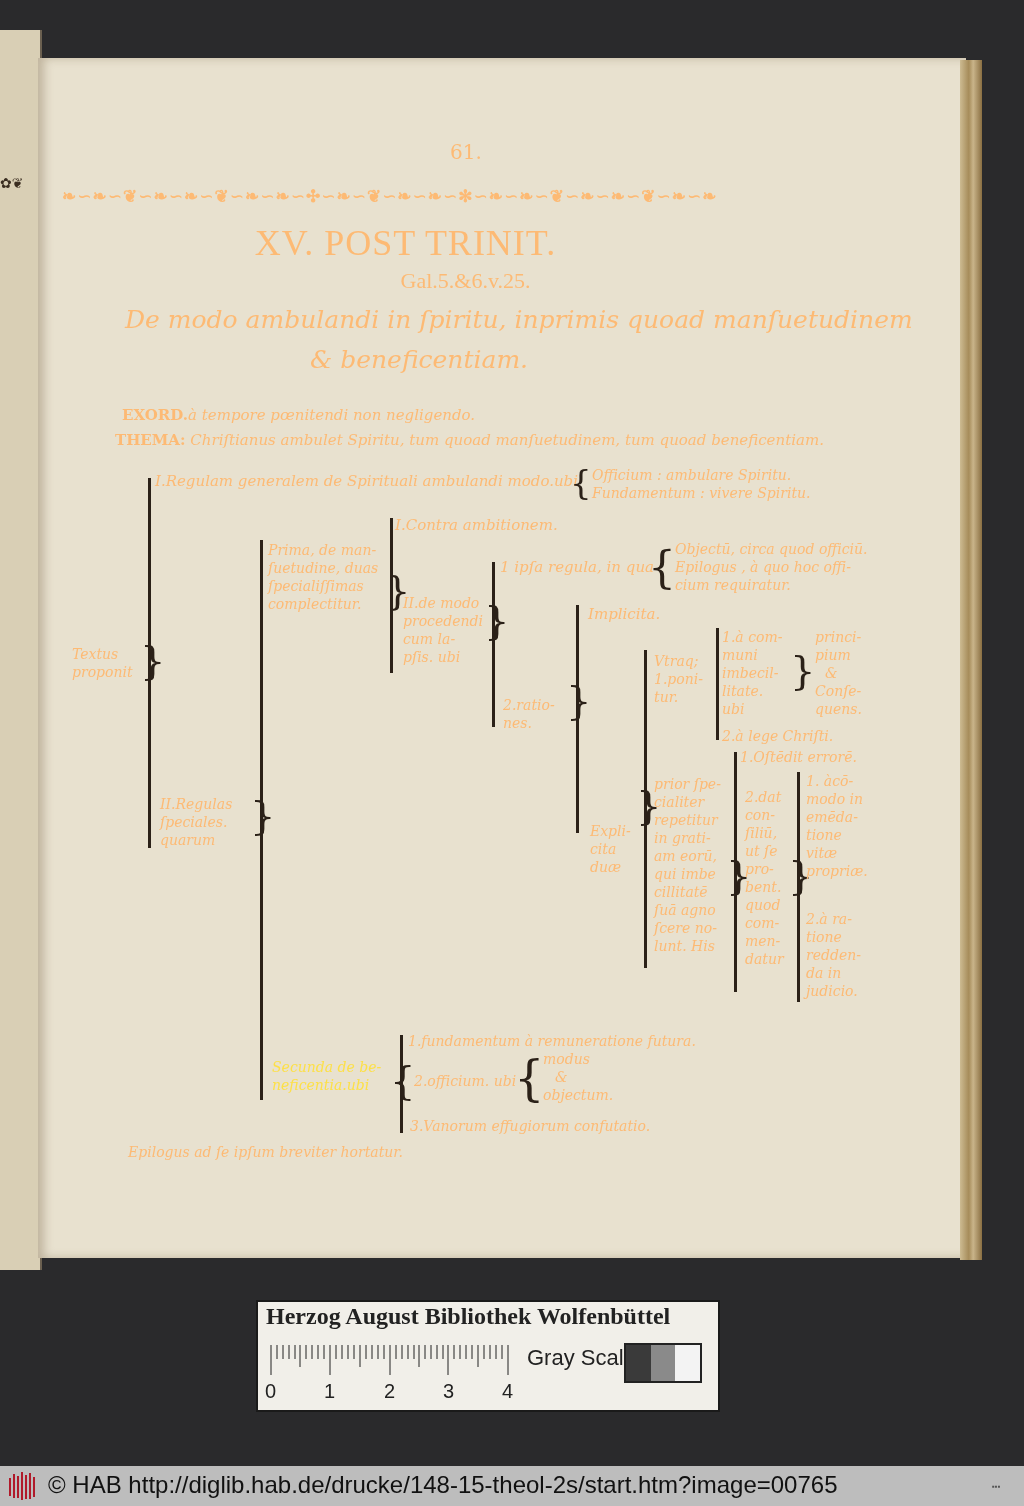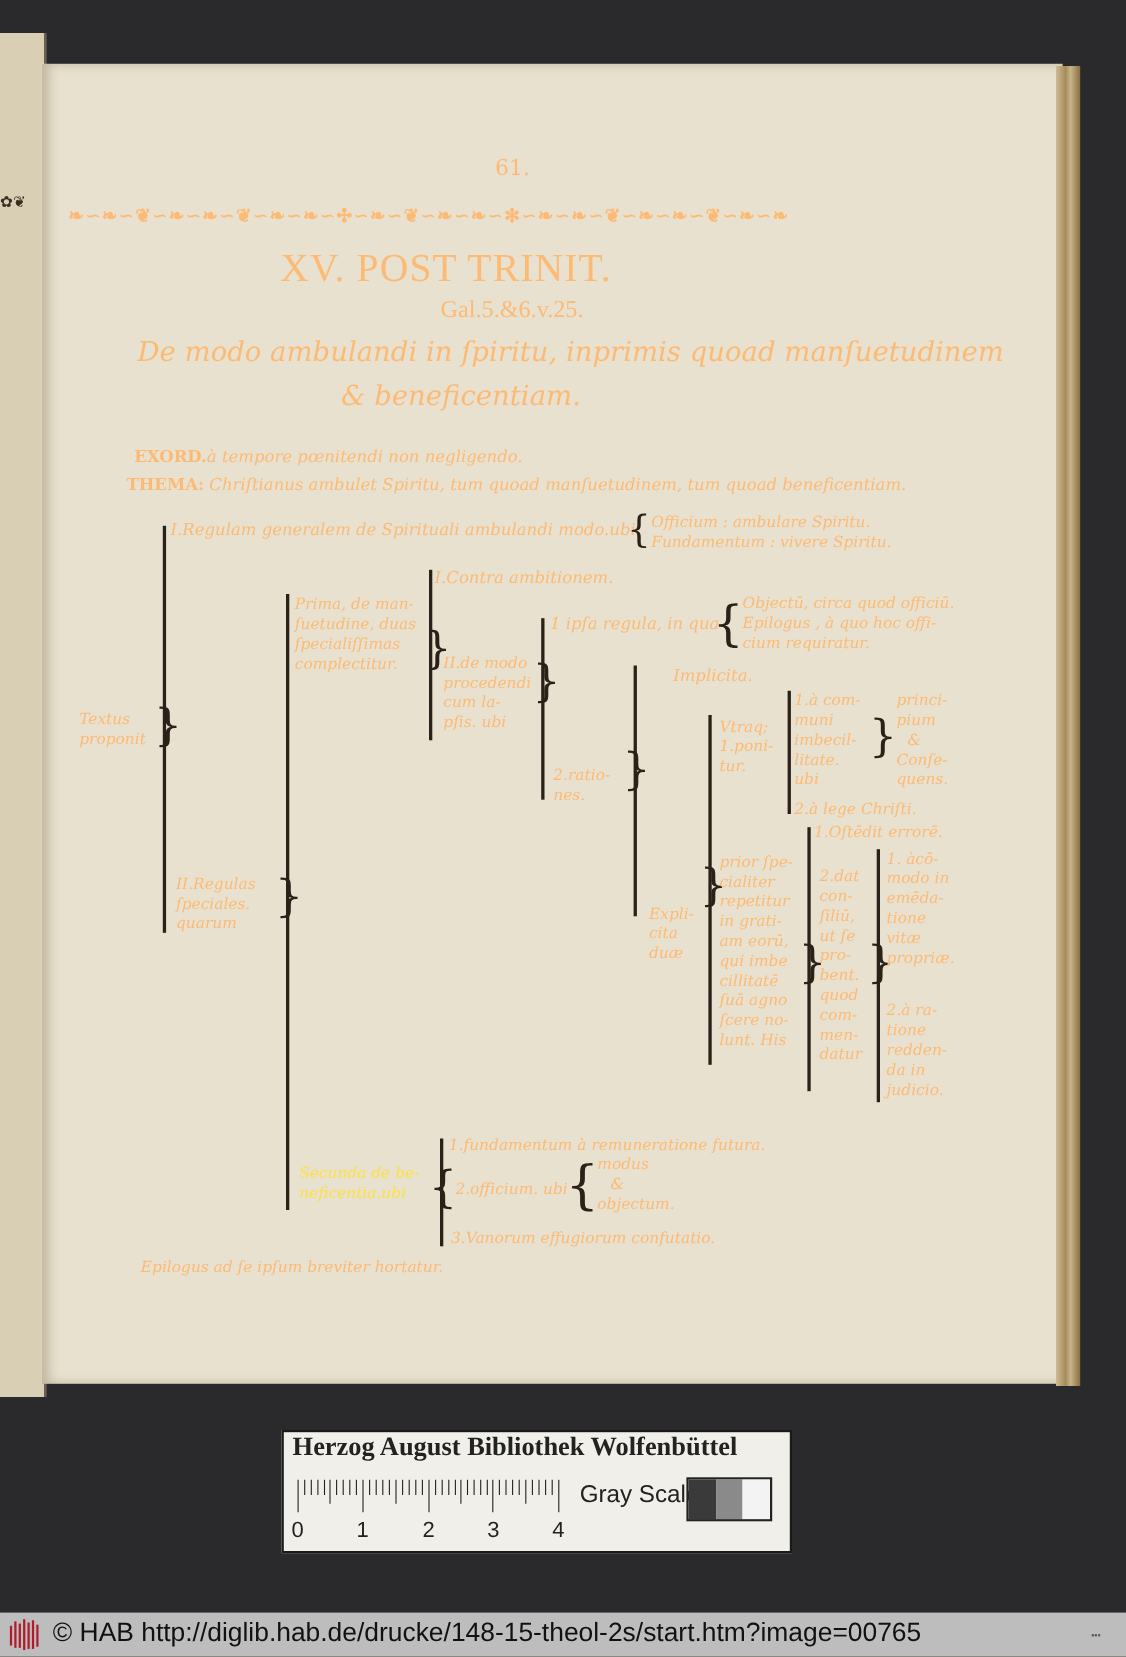--- a/index.html
+++ b/index.html
@@ -110,21 +110,21 @@
     <div>Epilogus , à quo hoc offi-</div>
     <div>cium requiratur.</div>
   </div>
 
   <div class="abs ink it sm" style="left:503px;top:696px;">
     <div>2.ratio-</div>
     <div>nes.</div>
   </div>
   <div class="abs brace-v" style="left:576px;top:605px;height:228px;"></div>
   <div class="abs brk" style="left:566px;top:680px;">}</div>
-  <div class="abs ink it line" style="left:612px;top:605px;text-align:center;">Implicita.</div>
+  <div class="abs ink it line" style="left:588px;top:605px;text-align:center;">Implicita.</div>
   <div class="abs ink it sm" style="left:590px;top:777px;margin-top:45px;">
     <div>Expli-</div>
     <div>cita</div>
     <div>duæ</div>
   </div>
 
   <div class="abs brace-v" style="left:644px;top:650px;height:318px;"></div>
   <div class="abs brk" style="left:636px;top:785px;">}</div>
   <div class="abs ink it sm" style="left:654px;top:652px;">
     <div>Vtraq;</div>

